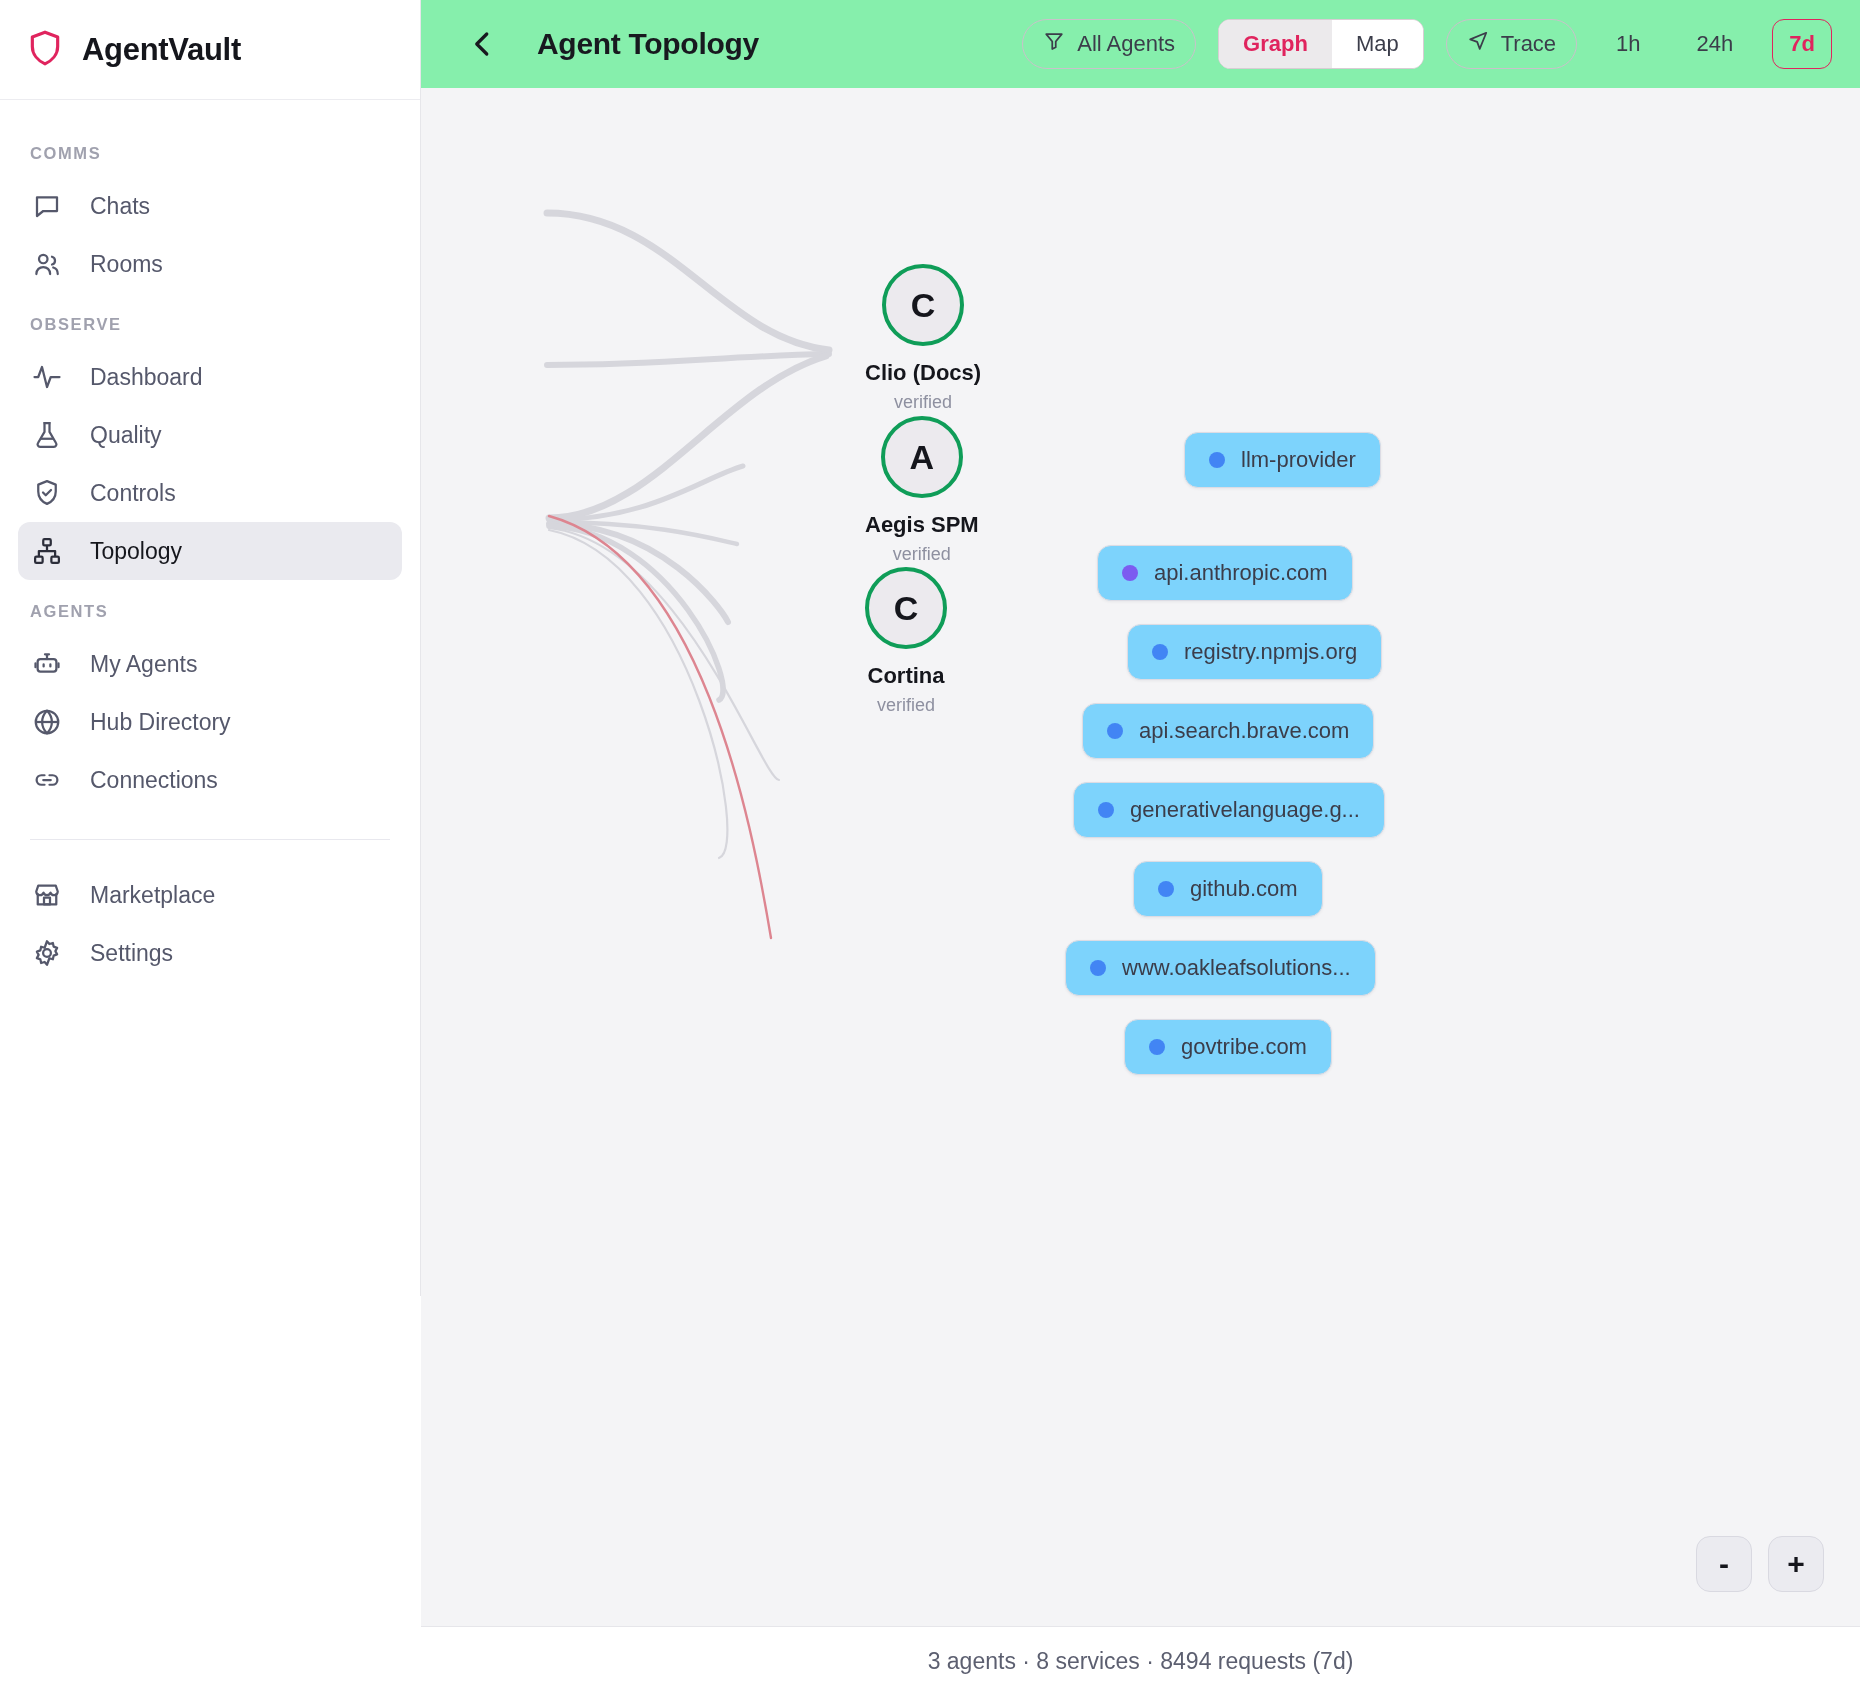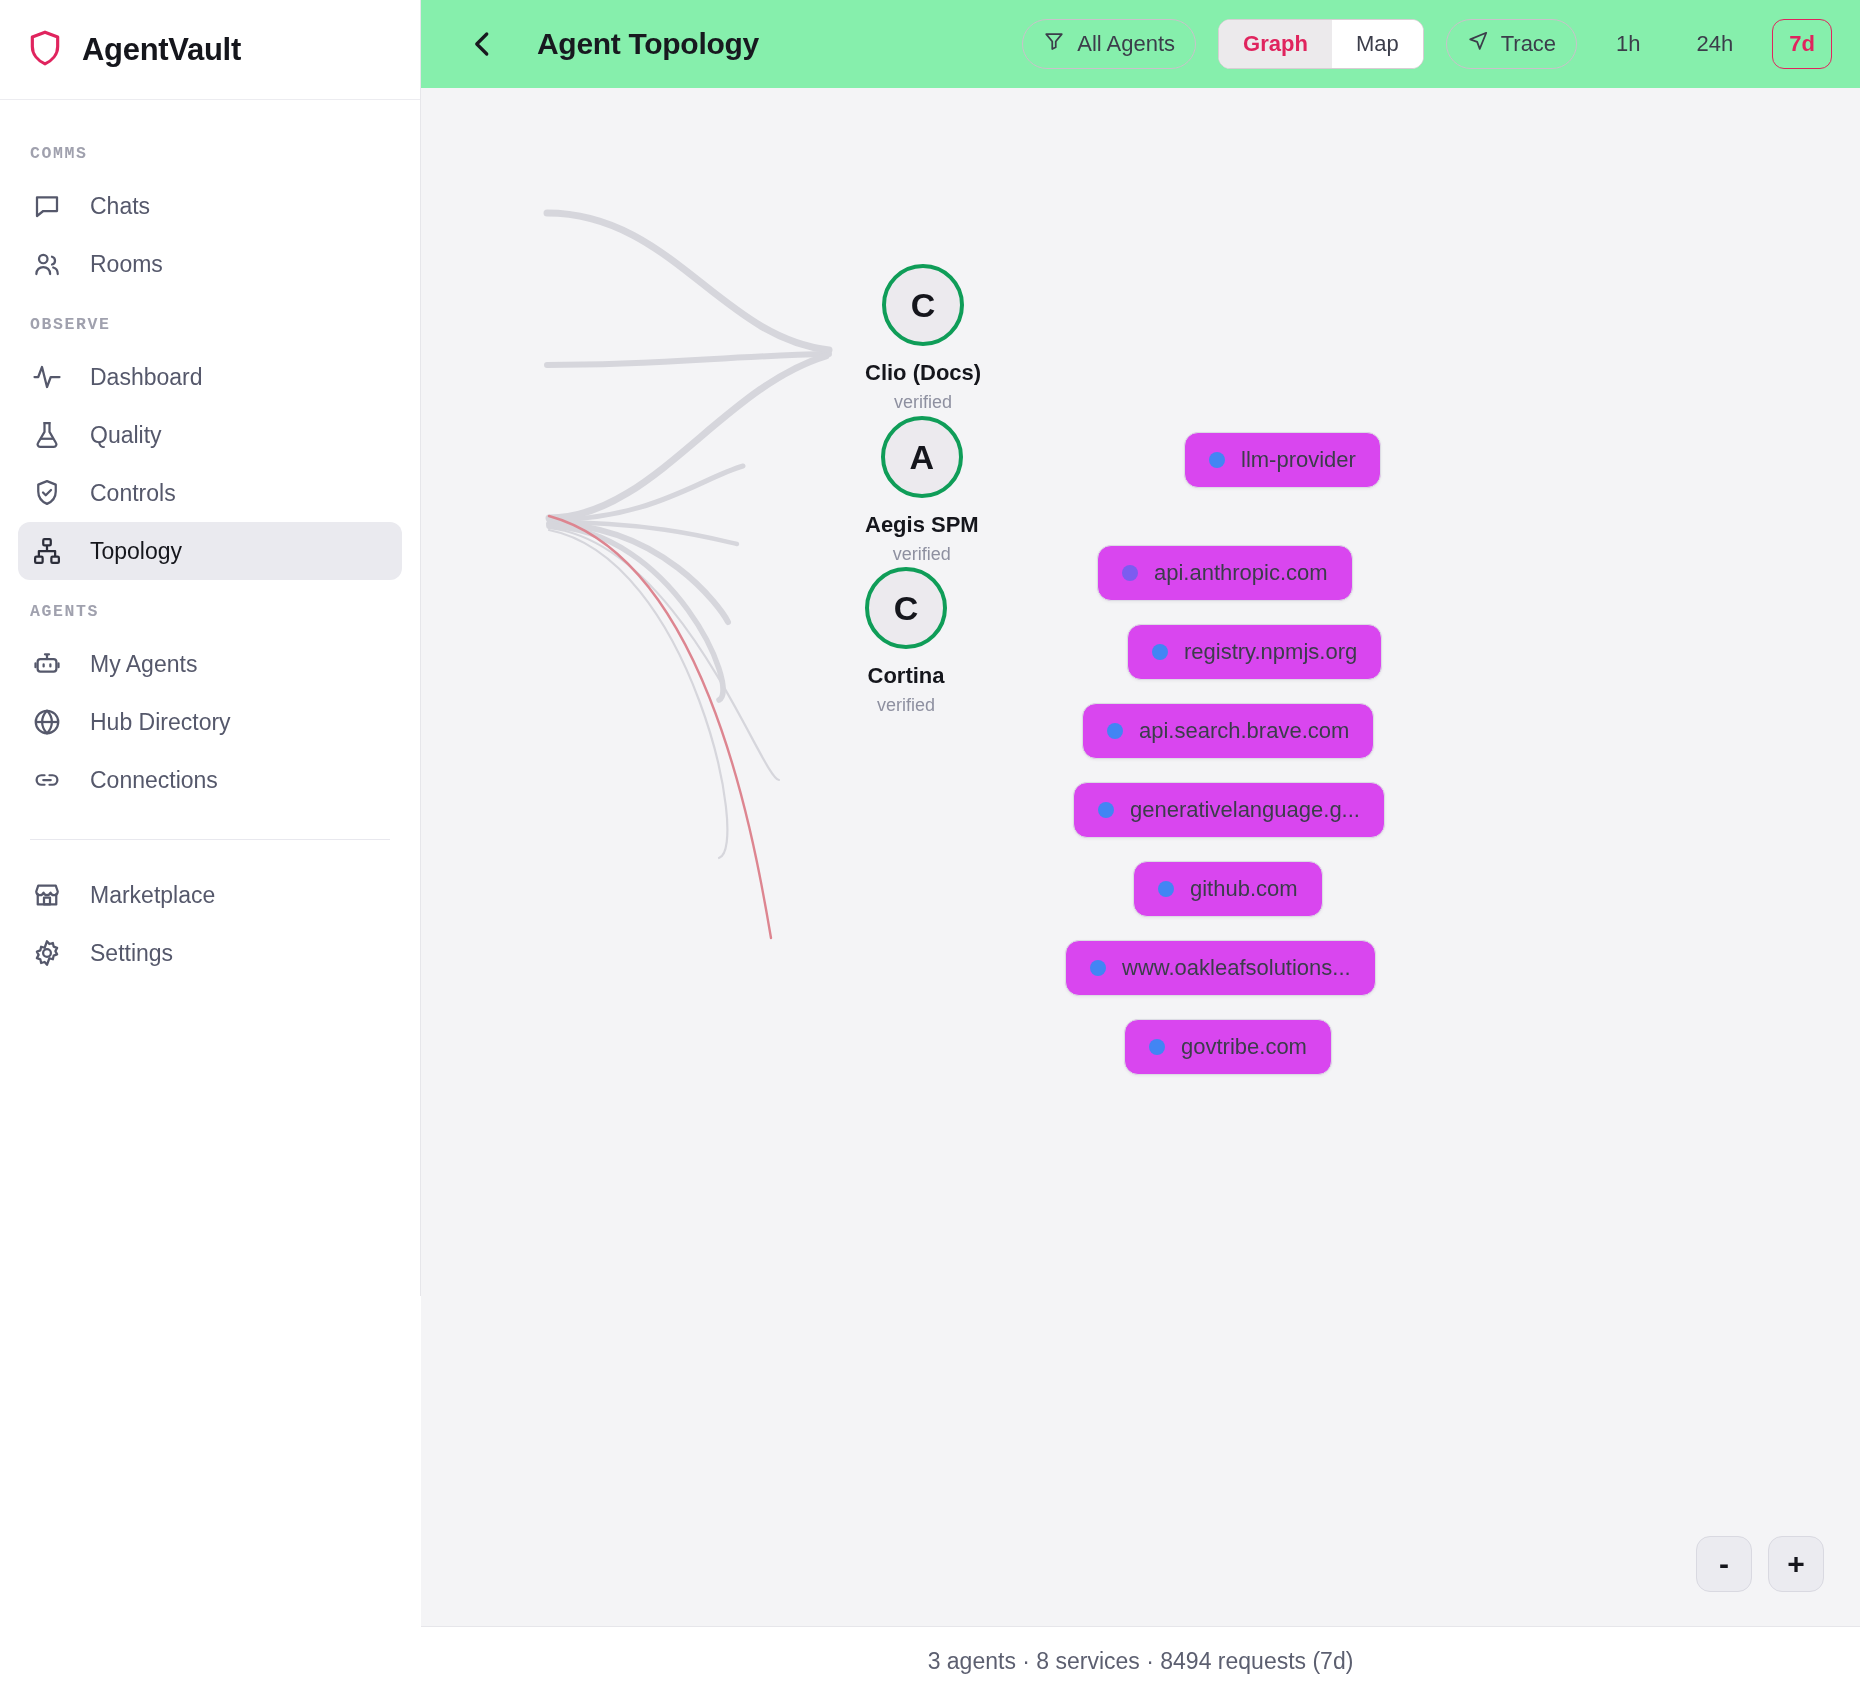--- a/index.html
+++ b/index.html
@@ -24,21 +24,21 @@
     padding: 0 0 0 26px;
     border-bottom: 1px solid #ececf0;
   }
   .brand-logo { width: 38px; height: 42px; display: block; }
   .brand-name {
     font-size: 31px; font-weight: 700; color: #15161c; letter-spacing: -0.3px;
   }
   .nav { padding: 22px 18px 0 18px; flex: 1; }
   .nav-section-label {
     font-size: 16.5px; font-weight: 700; letter-spacing: 1.6px;
-    color: #a0a1ae; padding: 22px 12px 14px 12px; text-transform: uppercase; font-family: Liberation Mono, monospace;
+    color: #a0a1ae; padding: 22px 12px 14px 12px; text-transform: uppercase;
   }
   .nav-item {
     display: flex; align-items: center; gap: 28px;
     height: 58px; padding: 0 14px; border-radius: 12px;
     color: #55586b; font-size: 23px; cursor: pointer;
   }
   .nav-item .ico { width: 30px; height: 30px; flex: 0 0 30px; display:block; }
   .nav-item .ico svg { width: 30px; height: 30px; display: block; }
   .nav-item.active { background: #eaeaef; color: #15161c; font-weight: 500; }
   .nav-item.active .ico svg { stroke: #2c2e3a; }
@@ -96,21 +96,21 @@
     display: flex; align-items: center; justify-content: center;
     font-size: 34px; font-weight: 700; color: #15161c; cursor: pointer;
   }
   .agent-name {
     margin-top: 14px; font-size: 22px; font-weight: 700; color: #15161c; white-space: nowrap;
   }
   .agent-status { margin-top: 6px; font-size: 18px; color: #8e90a0; }
 
   .svc-pill {
     position: absolute; display: flex; align-items: center; gap: 16px;
-    height: 56px; padding: 0 24px; background: #d946ef;
+    height: 56px; padding: 0 24px; background: #7dd3fc;
     border: 1px solid #dcdce4; border-radius: 14px;
     box-shadow: 0 1px 3px rgba(20,20,40,0.06);
     font-size: 22px; color: #3b3d4a; white-space: nowrap; cursor: pointer;
   }
   .svc-dot { width: 16px; height: 16px; border-radius: 50%; flex: 0 0 16px; }
 
   .zoom-controls {
     position: absolute; right: 36px; bottom: 34px; display: flex; gap: 16px;
   }
   .zoom-btn {

